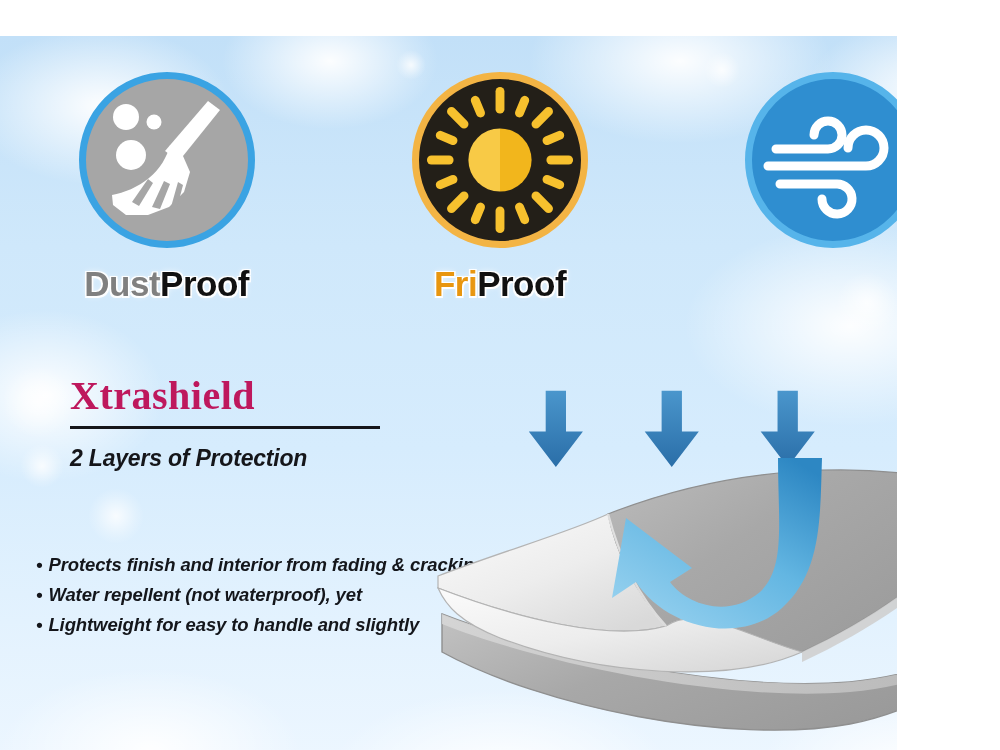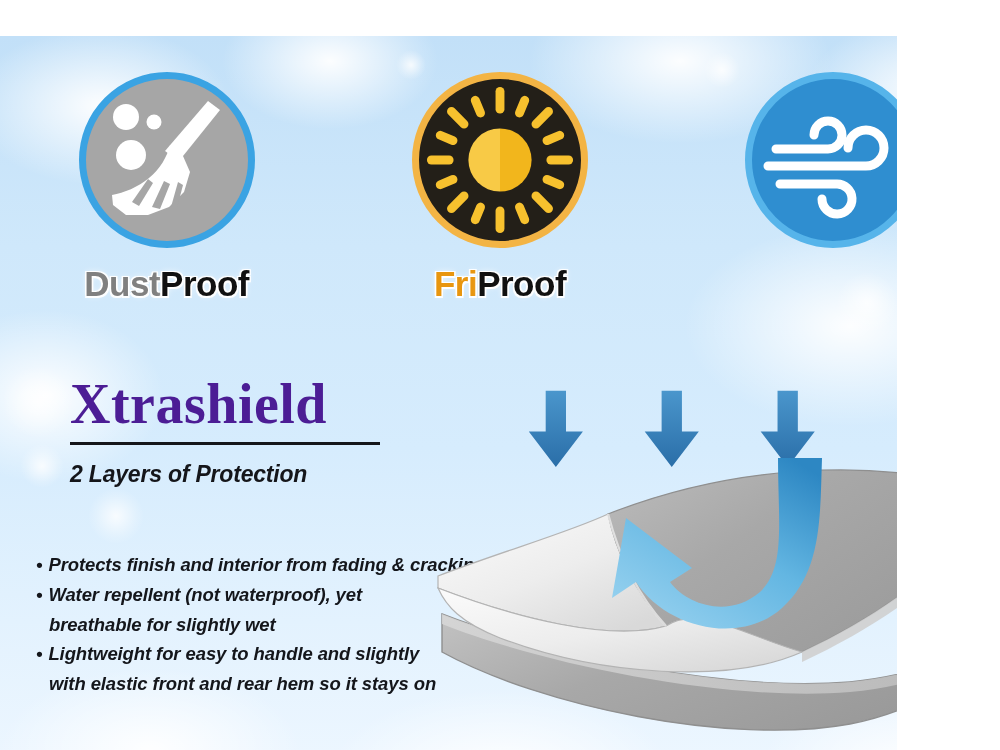--- a/index.html
+++ b/index.html
@@ -100,23 +100,23 @@
 
   
   .brand {
     position: absolute;
     left: 70px;
     top: 340px;
     width: 420px;
   }
   .brand-name {
     font-family: "Liberation Serif", serif;
-    font-size: 56px;
+    font-size: 40px;
     font-weight: bold;
-    color: #4c1d95;
+    color: #be185d;
     line-height: 1.0;
     letter-spacing: 0.5px;
   }
   .brand-rule {
     margin-top: 10px;
     width: 310px;
     height: 3px;
     background: #15161a;
   }
   .brand-tag {
@@ -323,27 +323,25 @@
 
     <div class="bullet">
       <span class="bullet-dot">•</span>
       <span class="bullet-text">Protects finish and interior from fading &amp; cracking</span>
     </div>
 
     <div class="bullet">
       <span class="bullet-dot">•</span>
       <span class="bullet-text">Water repellent (not waterproof), yet</span>
     </div>
-    <div class="bullet bullet-cont">breathable for slightly wet</div>
 
     <div class="bullet">
       <span class="bullet-dot">•</span>
       <span class="bullet-text">Lightweight for easy to handle and slightly</span>
     </div>
-    <div class="bullet bullet-cont">with elastic front and rear hem so it stays on</div>
 
   </div>
 
   <svg class="arrows" width="1000" height="130" viewBox="0 0 1000 130" style="left:0; top:348px;">
     <defs>
       <linearGradient id="arrGrad" x1="0" y1="0" x2="0" y2="1">
         <stop offset="0%" stop-color="#4a96cc"></stop>
         <stop offset="100%" stop-color="#2a6ea8"></stop>
       </linearGradient>
     </defs>

